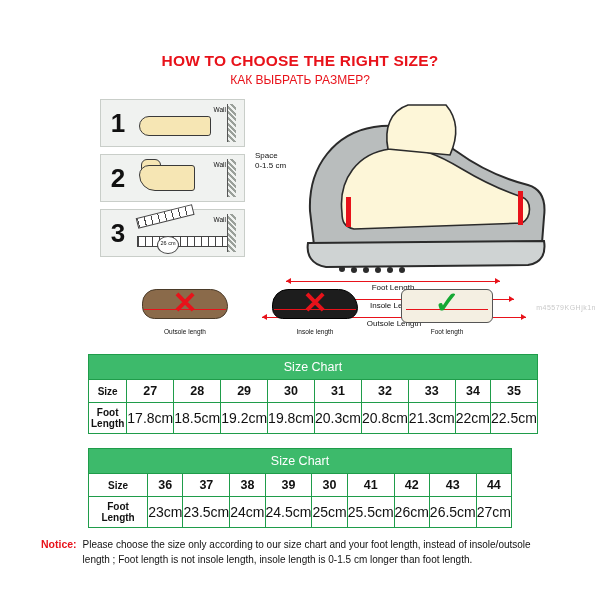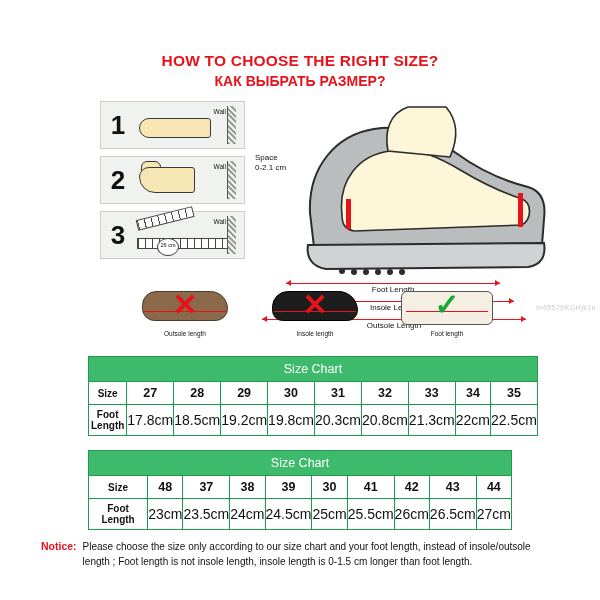--- a/index.html
+++ b/index.html
@@ -13,21 +13,21 @@
   }
   .page { position:relative; width:600px; height:600px; padding:0;margin-top:36px; }
 
   
   .head { text-align:center; padding-top:16px; }
   .head .title {
     color:#e8121a; font-weight:bold; font-size:15.5px;
     letter-spacing:0.2px;
   }
   .head .subtitle {
-    color:#e8121a; font-weight:bold; font-size:14px;
+    color:#e8121a; font-weight:normal; font-size:12px;
     margin-top:3px;
   }
 
   
   .illus { position:relative; height:255px; margin-top:6px; }
 
   
   .steps { position:absolute; left:100px; top:6px; width:145px; }
   .step {
     position:relative; height:48px; margin-bottom:7px;
@@ -205,21 +205,21 @@
             <circle cx="152" cy="177" r="3"></circle>
         </g>
 
         <path d="M92,120 C88,86 108,60 140,56 C170,52 192,64 212,76 C232,88 254,98 272,104 C282,108 282,124 272,130 L104,136 C94,134 92,128 92,120 Z" fill="#fdf6d8" stroke="#2b2b2b" stroke-width="1.6"></path>
         <path d="M138,56 C134,36 140,18 158,12 L196,12 C208,26 208,44 200,62 Z" fill="#fdf6d8" stroke="#2b2b2b" stroke-width="1.6"></path>
 
         <rect x="268" y="98" width="5" height="34" fill="#e8121a"></rect>
         <rect x="96" y="104" width="5" height="30" fill="#e8121a"></rect>
       </svg>
       <div class="space-lbl" style="white-space:pre-line;">Space
-0-2.1 cm</div>
+0-1.5 cm</div>
 
       <div class="meas" style="top:188px; width:214px; left:36px;">
         <div class="ln"></div>
         <div class="txt">Foot Length</div>
       </div>
       <div class="meas" style="top:206px; width:240px; left:24px;">
         <div class="ln"></div>
         <div class="txt">Insole Length</div>
       </div>
       <div class="meas" style="top:224px; width:264px; left:12px;">
@@ -296,21 +296,21 @@
     </tbody>
       </table>
 
     <table class="sizechart" style="margin-top:14px;">
       <tbody>
           <tr>
             <th class="caption" colspan="10">Size Chart</th>
           </tr>
       <tr>
         <td class="rowhdr">Size</td>
-        <td class="sz">48</td>
+        <td class="sz">36</td>
         <td class="sz">37</td>
         <td class="sz">38</td>
         <td class="sz">39</td>
         <td class="sz">30</td>
         <td class="sz">41</td>
         <td class="sz">42</td>
         <td class="sz">43</td>
         <td class="sz">44</td>
       </tr>
       <tr>

